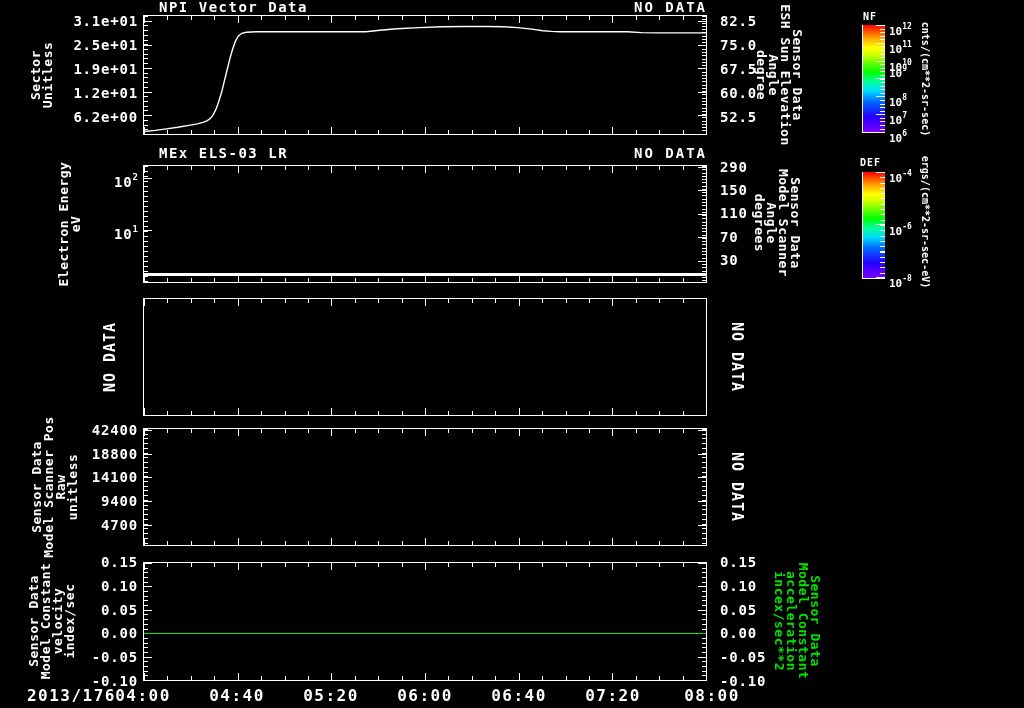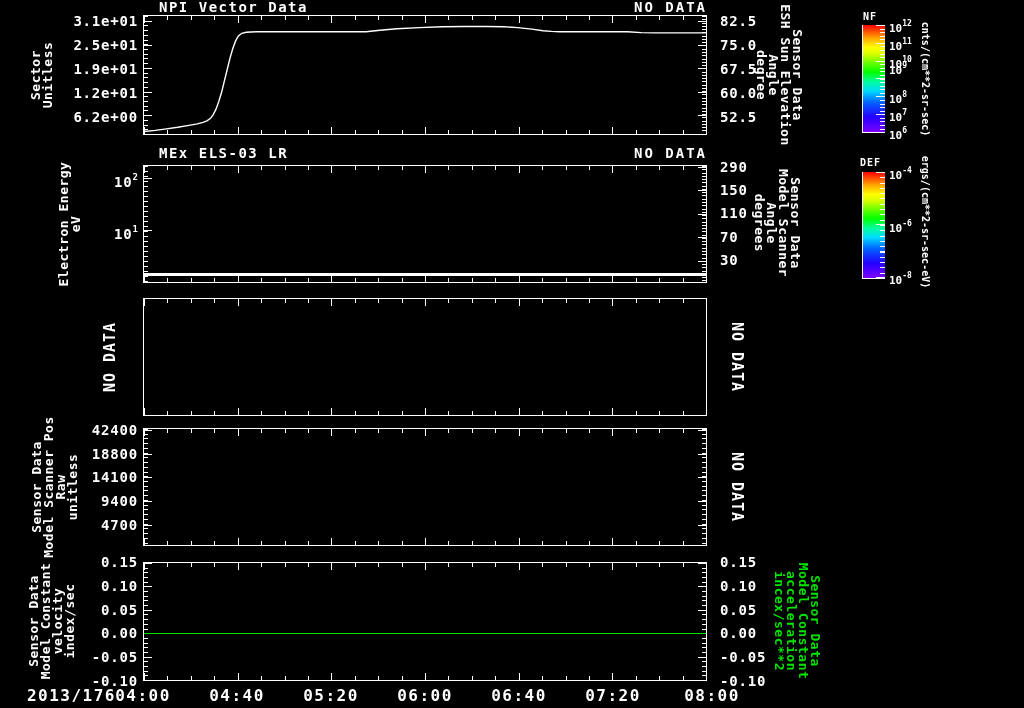--- a/index.html
+++ b/index.html
@@ -42,21 +42,21 @@
   
   .cbar{position:absolute;left:862px;width:22px;border-left:1px solid #fff;border-bottom:1px solid #fff;
         background:linear-gradient(to top,#7d00ff 0%,#2400ff 14%,#0066ff 28%,#00d9ff 38%,#00ff9d 47%,#00ff00 56%,#7aff00 66%,#d9ff00 73%,#ffff00 79%,#ffae00 87%,#ff5e00 93%,#ff0000 100%);}
   .cbt{position:absolute;right:0;top:0;bottom:0;width:9px;background-repeat:no-repeat;background-position:right top,right top;}
   .cbt1{background-image:repeating-linear-gradient(180deg,#fff 0,#fff 1px,transparent 1px,transparent 17.83px),
                         repeating-linear-gradient(180deg,#fff 0,#fff 1px,transparent 1px,transparent 3.57px);
         background-size:9px 100%,5px 100%;}
   .cbt2{background-image:repeating-linear-gradient(180deg,#fff 0,#fff 1px,transparent 1px,transparent 52.5px),
                         repeating-linear-gradient(180deg,#fff 0,#fff 1px,transparent 1px,transparent 5.3px);
         background-size:9px 100%,5px 100%;}
-  .cbnum{font-size:11px;letter-spacing:0;height:14px;line-height:14px;left:889px;}
+  .cbnum{font-size:11px;letter-spacing:0;height:14px;line-height:20px;left:889px;}
   .cbnum sup.sp{font-size:8px;}
   .cbtitle{font-size:10px;letter-spacing:1px;}
   svg.curve{position:absolute;left:0;top:0;}
 </style>
 </head>
 <body>
 
 <div id="screen">
 
   <span class="t title" style="left:159px;top:0px">NPI Vector Data</span>

